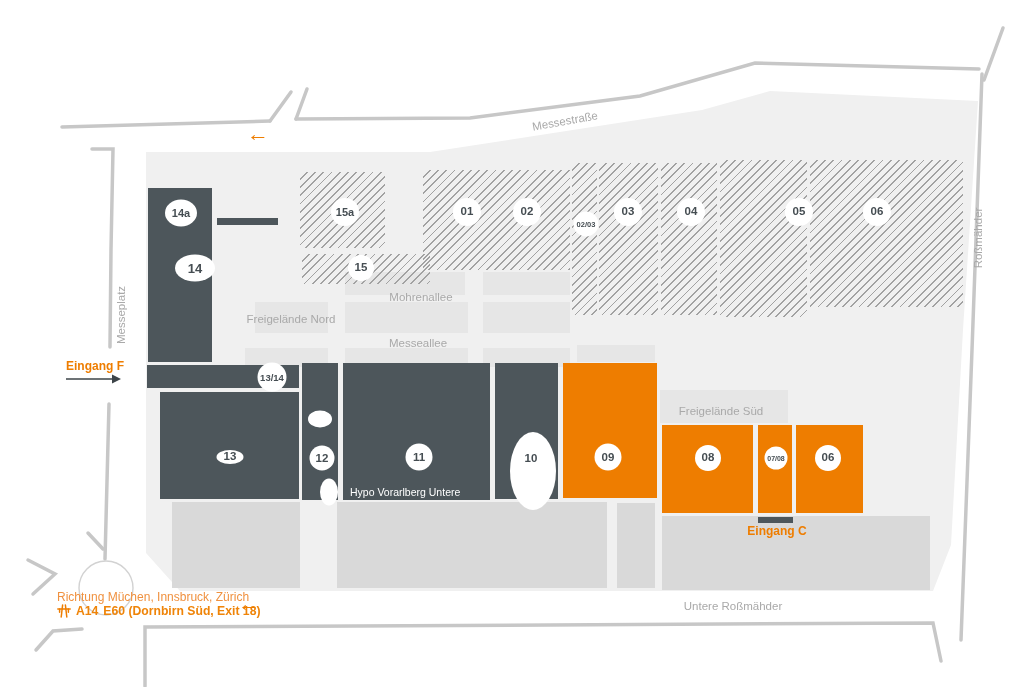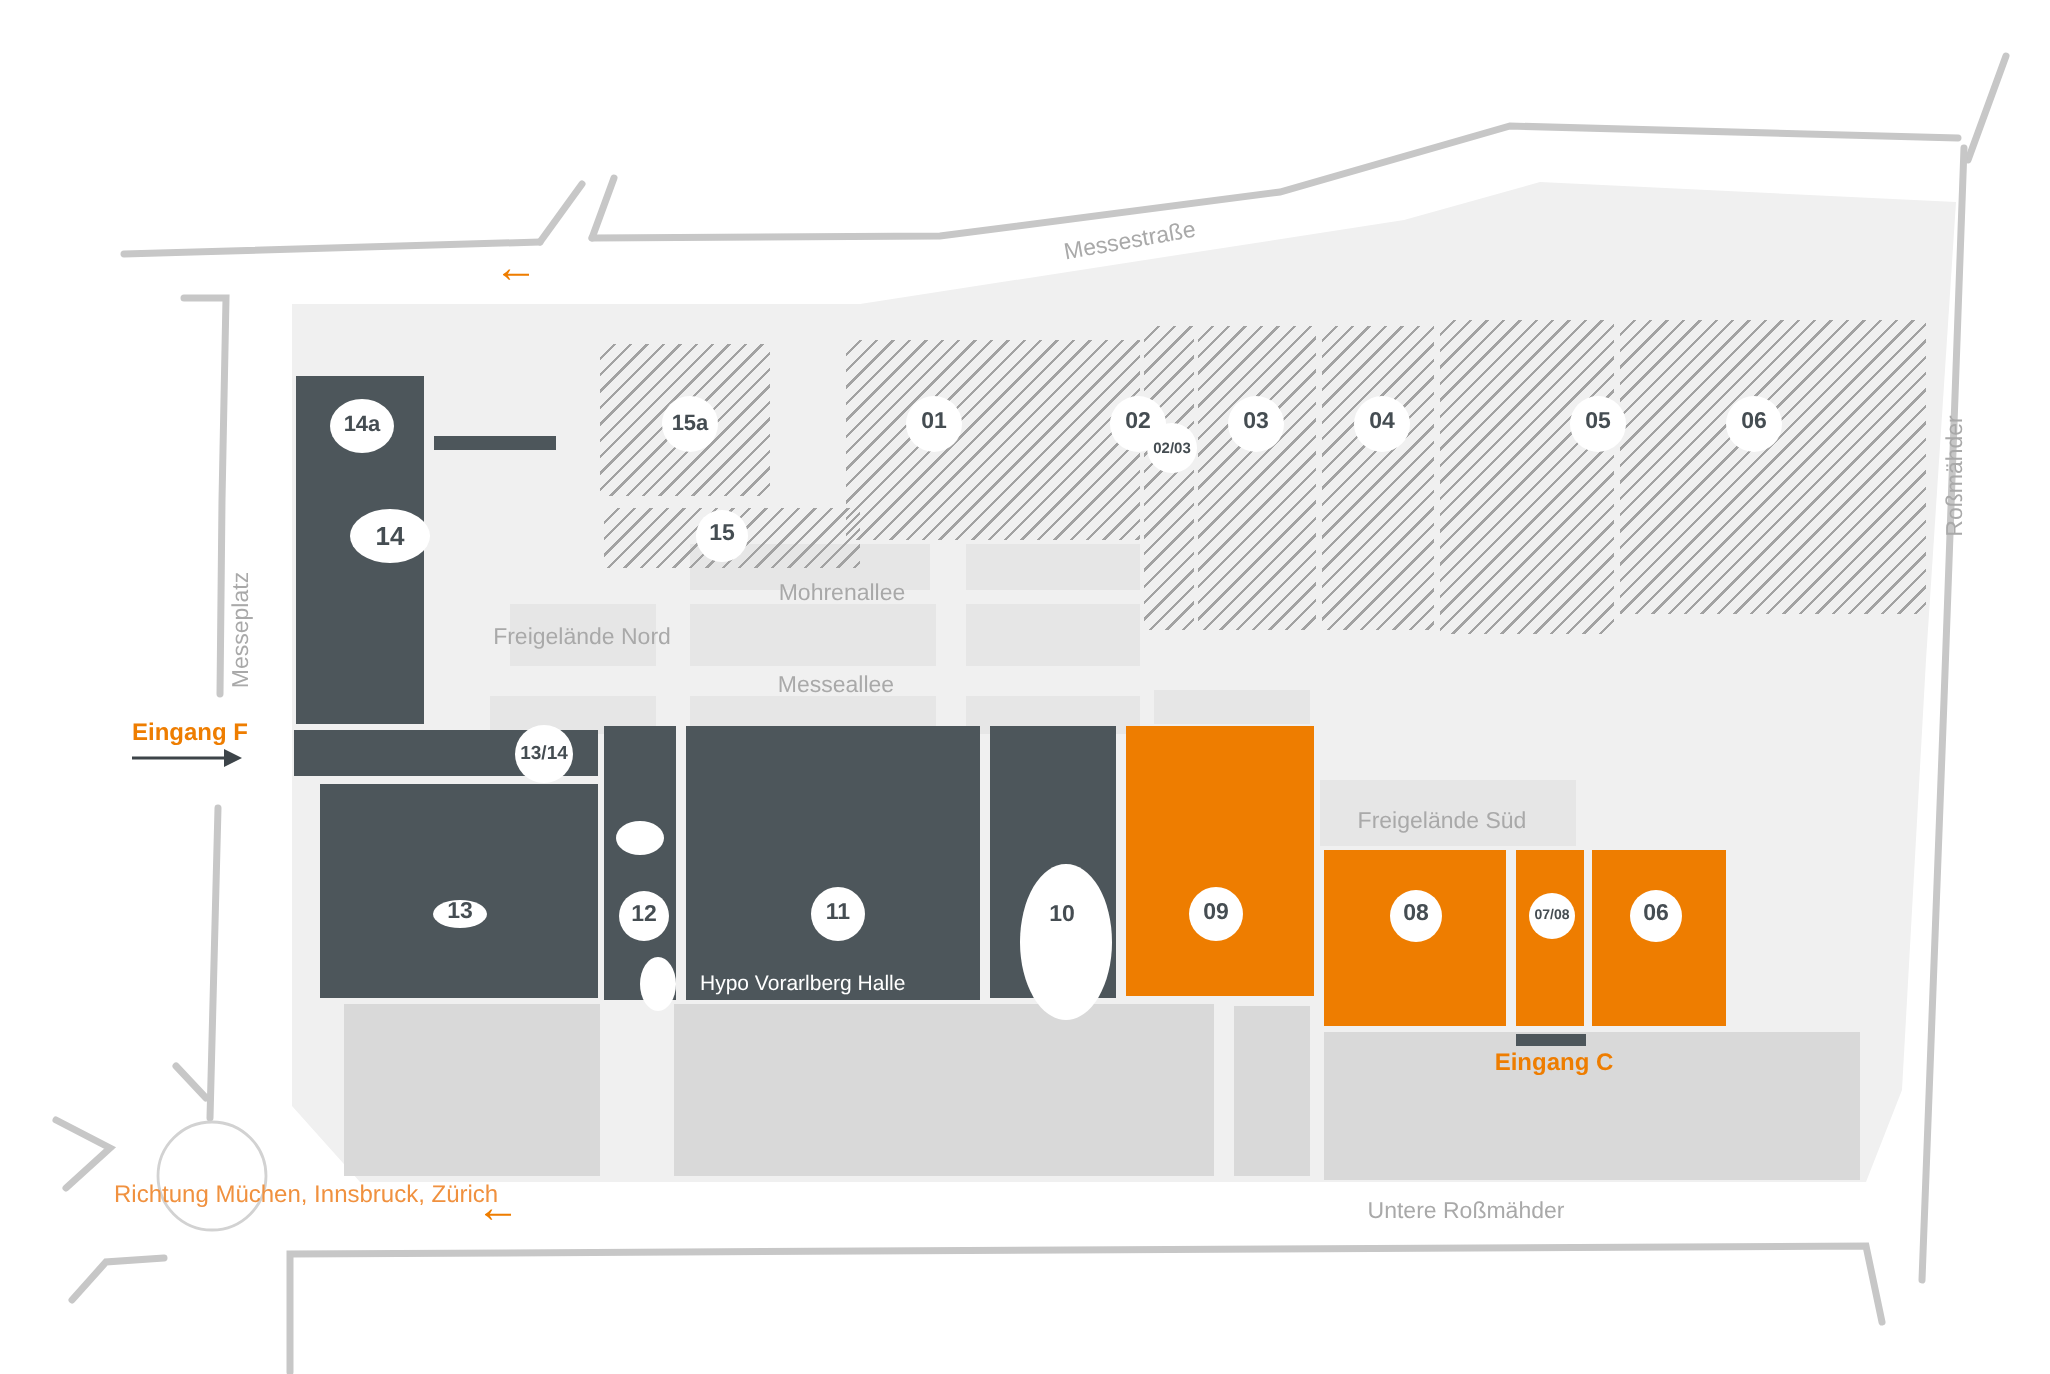--- a/index.html
+++ b/index.html
@@ -115,21 +115,21 @@
     </div>
   <div class="badge" style="left:345px;top:212px;width:28px;height:28px;font-size:11px">
       <span>15a</span>
     </div>
   <div class="badge" style="left:361px;top:268px;width:26px;height:26px;font-size:11.5px">
       <span>15</span>
     </div>
   <div class="badge" style="left:467px;top:212px;width:28px;height:28px;font-size:11.5px">
       <span>01</span>
     </div>
-  <div class="badge" style="left:569px;top:212px;width:28px;height:28px;font-size:11.5px">
+  <div class="badge" style="left:527px;top:212px;width:28px;height:28px;font-size:11.5px">
       <span>02</span>
     </div>
   <div class="badge" style="left:586px;top:224px;width:25px;height:25px;font-size:7.5px">
       <span>02/03</span>
     </div>
   <div class="badge" style="left:628px;top:212px;width:28px;height:28px;font-size:11.5px">
       <span>03</span>
     </div>
   <div class="badge" style="left:691px;top:212px;width:28px;height:28px;font-size:11.5px">
       <span>04</span>
@@ -169,23 +169,36 @@
     </div>
 
   <div class="slabel tilt" style="left:565px;top:121px">Messestraße</div>
   <div class="slabel rot" style="left:978px;top:238px">Roßmähder</div>
   <div class="slabel rot" style="left:121px;top:315px">Messeplatz</div>
   <div class="slabel" style="left:421px;top:297px">Mohrenallee</div>
   <div class="slabel" style="left:291px;top:319px">Freigelände Nord</div>
   <div class="slabel" style="left:418px;top:343px">Messeallee</div>
   <div class="slabel" style="left:721px;top:411px">Freigelände Süd</div>
   <div class="slabel" style="left:733px;top:606px">Untere Roßmähder</div>
-  <div class="hypo" style="left:350px;top:486px">Hypo Vorarlberg Halle</div>
+  <div class="hypo" style="left:350px;top:486px">Hypo Vorarlberg Untere</div>
 
   <div class="olabel" style="left:95px;top:366px">Eingang F</div>
   <div class="olabel" style="left:777px;top:531px">Eingang C</div>
 
   <div class="oarrow" style="left:258px;top:134px">←</div>
 
   <div class="odir-light" style="left:57px;top:590px">Richtung Müchen, Innsbruck, Zürich</div>
+  <div class="odir hwyline" style="left:57px;top:604px">
+    <svg width="14" height="14" viewBox="0 0 14 14">
+      <g fill="none" stroke="#ee7d00" stroke-width="1.5" stroke-linecap="round">
+        <path d="M4.2,13 L5.6,1"></path>
+        <path d="M9.8,13 L8.4,1"></path>
+        <path d="M0.8,5 H13.2"></path>
+        <path d="M2.6,5 V8.2"></path>
+        <path d="M11.4,5 V8.2"></path>
+      </g>
+    </svg>
+    <span>A14</span>
+    <span>E60 (Dornbirn Süd, Exit 18)</span>
+  </div>
   <div class="oarrow" style="left:249px;top:604px">←</div>
 
 </div>
 
 </body></html>

